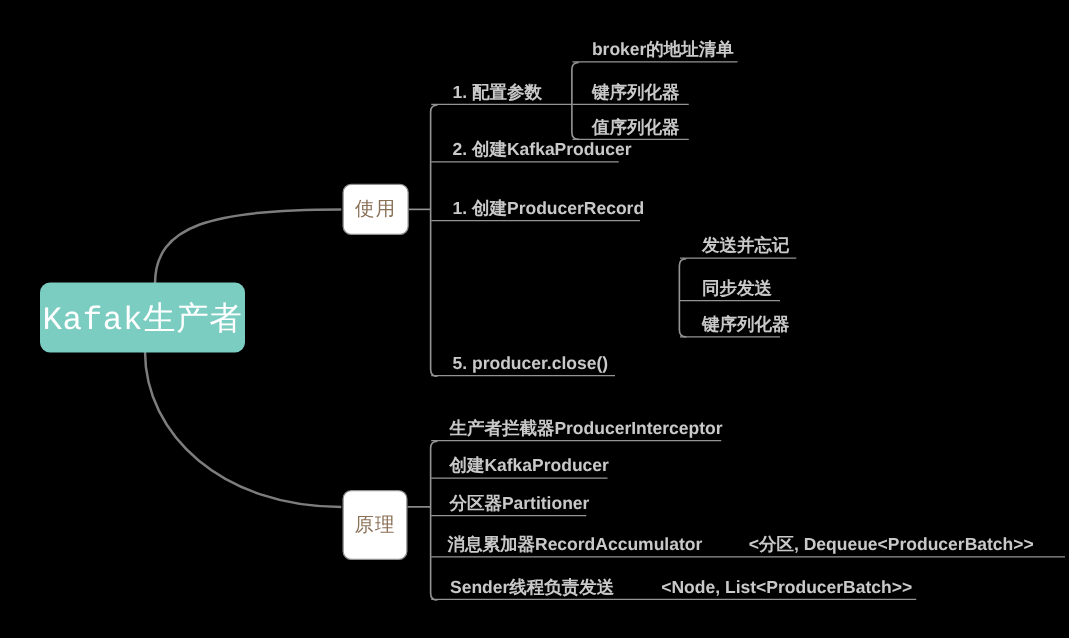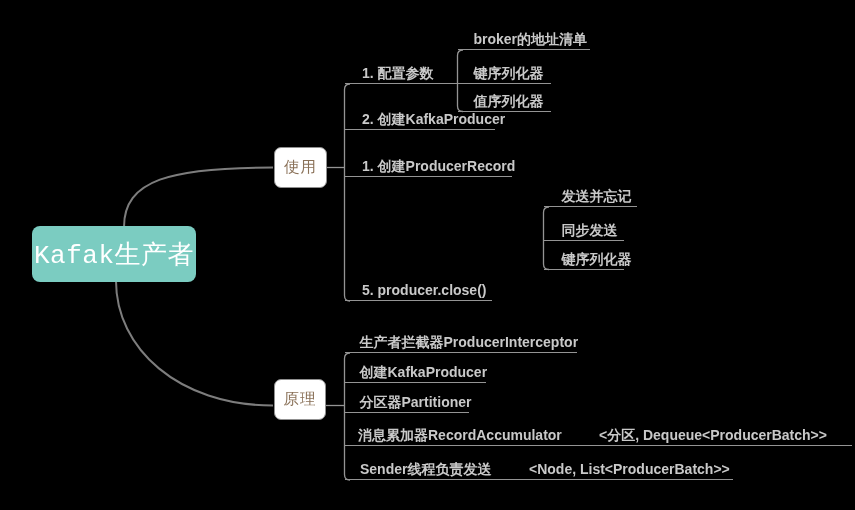--- a/index.html
+++ b/index.html
@@ -32,21 +32,21 @@
   }
   .branch-node {
     background: #ffffff;
     border: 1px solid #8f8f8f;
     border-radius: 7px;
     color: #8a7158;
     font-size: 15.5px;
     letter-spacing: 1px;
   }
   .branch-usage  { left: 274px; top: 147px; width: 53px; height: 41px; }
-  .branch-theory { left: 274px; top: 379px; width: 52px; height: 41px; }
+  .branch-theory { left: 274px; top: 392px; width: 52px; height: 56px; }
   .topic {
     position: absolute;
     box-sizing: border-box;
     border-bottom: 1px solid #949494;
     display: flex; align-items: flex-end;
     color: #c9c9c9;
     font-size: 14px;
     font-weight: bold;
     white-space: nowrap;
     height: 22px;

